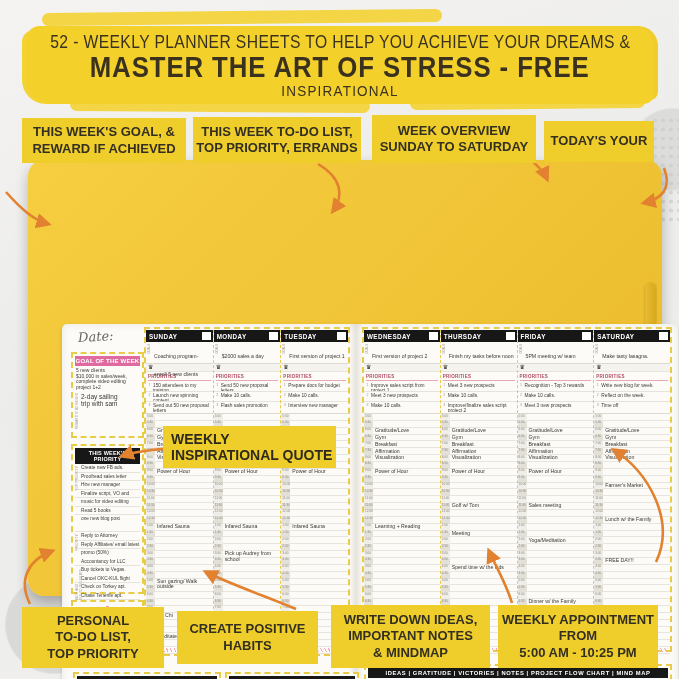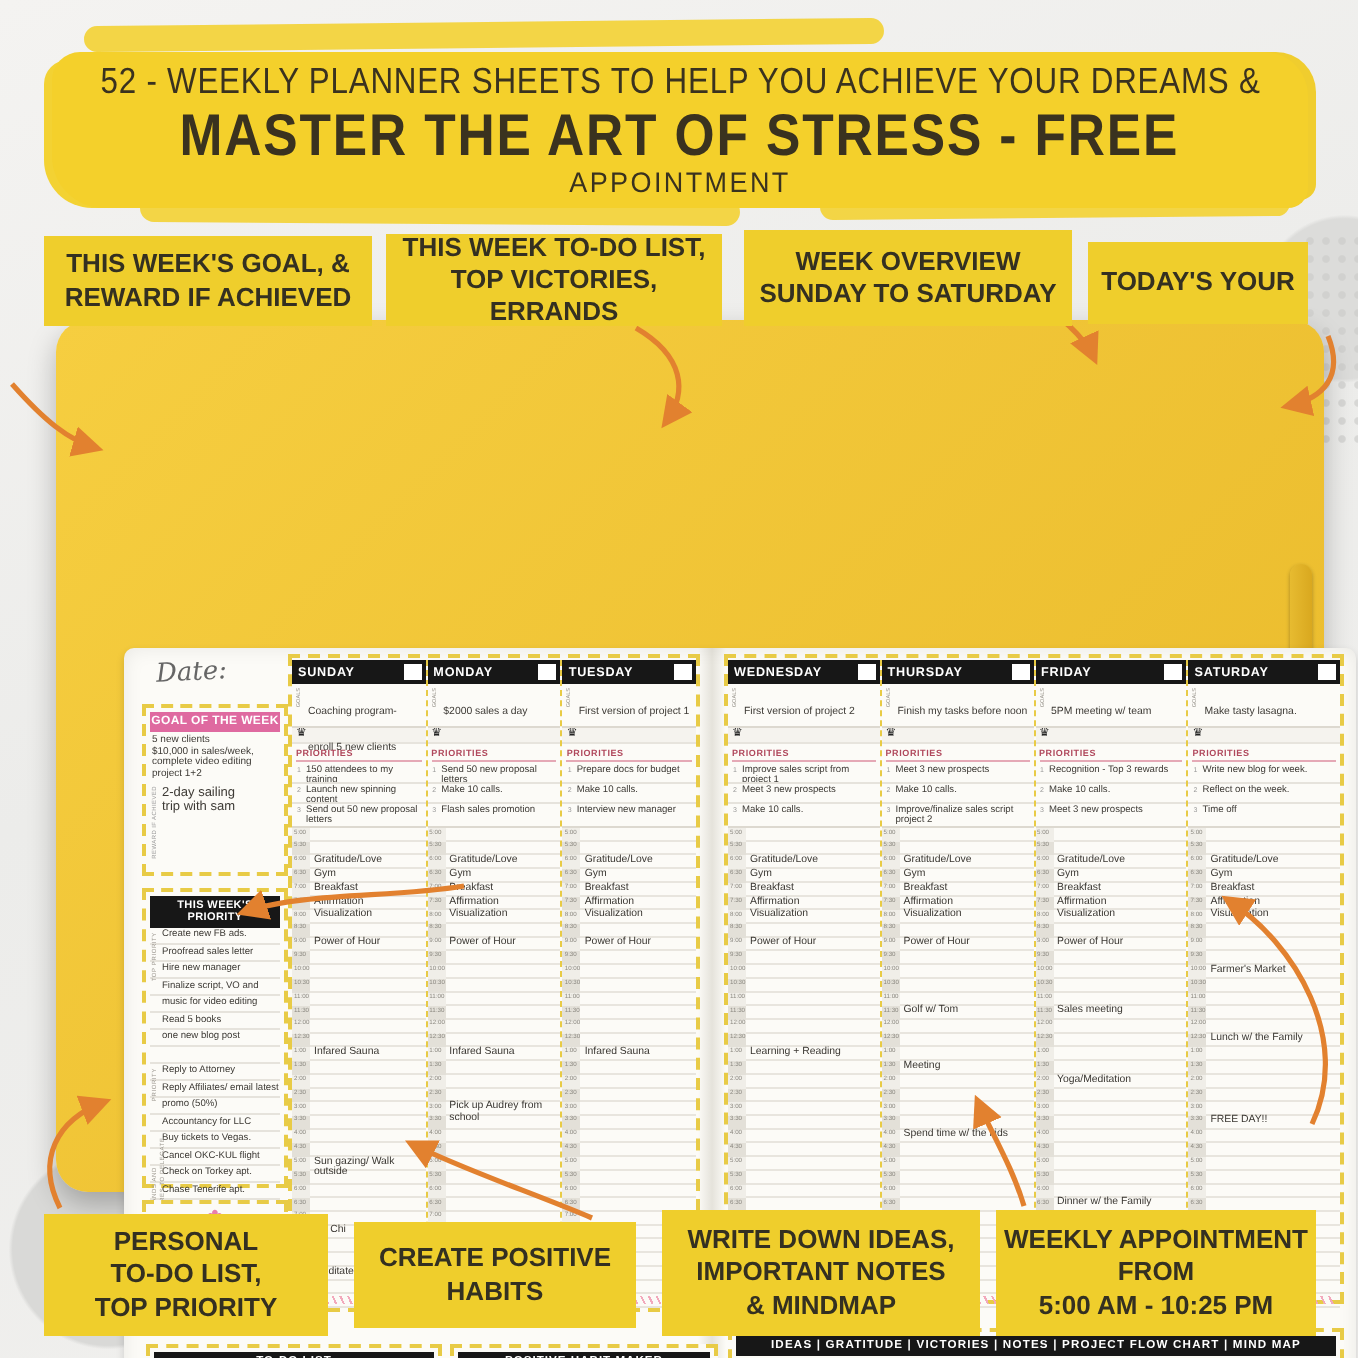--- a/index.html
+++ b/index.html
@@ -125,28 +125,28 @@
 <div class="stage">
 
   <div class="streak" style="left:42px;top:11px;width:400px;height:13px;transform:rotate(-.6deg);"></div>
   <div class="streak" style="left:70px;top:98px;width:300px;height:14px;transform:rotate(.4deg);"></div>
   <div class="streak" style="left:410px;top:96px;width:235px;height:13px;transform:rotate(-.5deg);"></div>
   <div class="honeycomb"></div>
 
   <div class="brush">
     <div class="h1">52 - WEEKLY PLANNER  SHEETS TO HELP YOU ACHIEVE YOUR DREAMS &amp;</div>
     <div class="h2">MASTER THE ART OF STRESS - FREE</div>
-    <div class="h3">APPOINTMENT</div>
+    <div class="h3">INSPIRATIONAL</div>
   </div>
 
   <div id="ct">
       <div class="callout ct0">THIS WEEK'S GOAL, &amp;
 REWARD IF ACHIEVED</div>
       <div class="callout ct1">THIS WEEK TO-DO LIST,
-TOP VICTORIES, ERRANDS</div>
+TOP PRIORITY, ERRANDS</div>
       <div class="callout ct2">WEEK OVERVIEW
 SUNDAY TO SATURDAY</div>
       <div class="callout ct3">TODAY'S YOUR</div>
     </div>
 
   <div class="planner">
     <div class="elastic"></div>
     <div class="page">
       <div class="binding"></div>
       <div class="outline ol-left"></div>
@@ -670,14 +670,15 @@
       <div class="callout cb1">CREATE POSITIVE
 HABITS</div>
       <div class="callout cb2">WRITE DOWN IDEAS,
 IMPORTANT NOTES
 &amp; MINDMAP</div>
       <div class="callout cb3">WEEKLY APPOINTMENT
 FROM
 5:00 AM - 10:25 PM</div>
     </div>
 
+  <div class="quote-callout">WEEKLY INSPIRATIONAL QUOTE</div>
 
 </div>
 
 </body></html>

